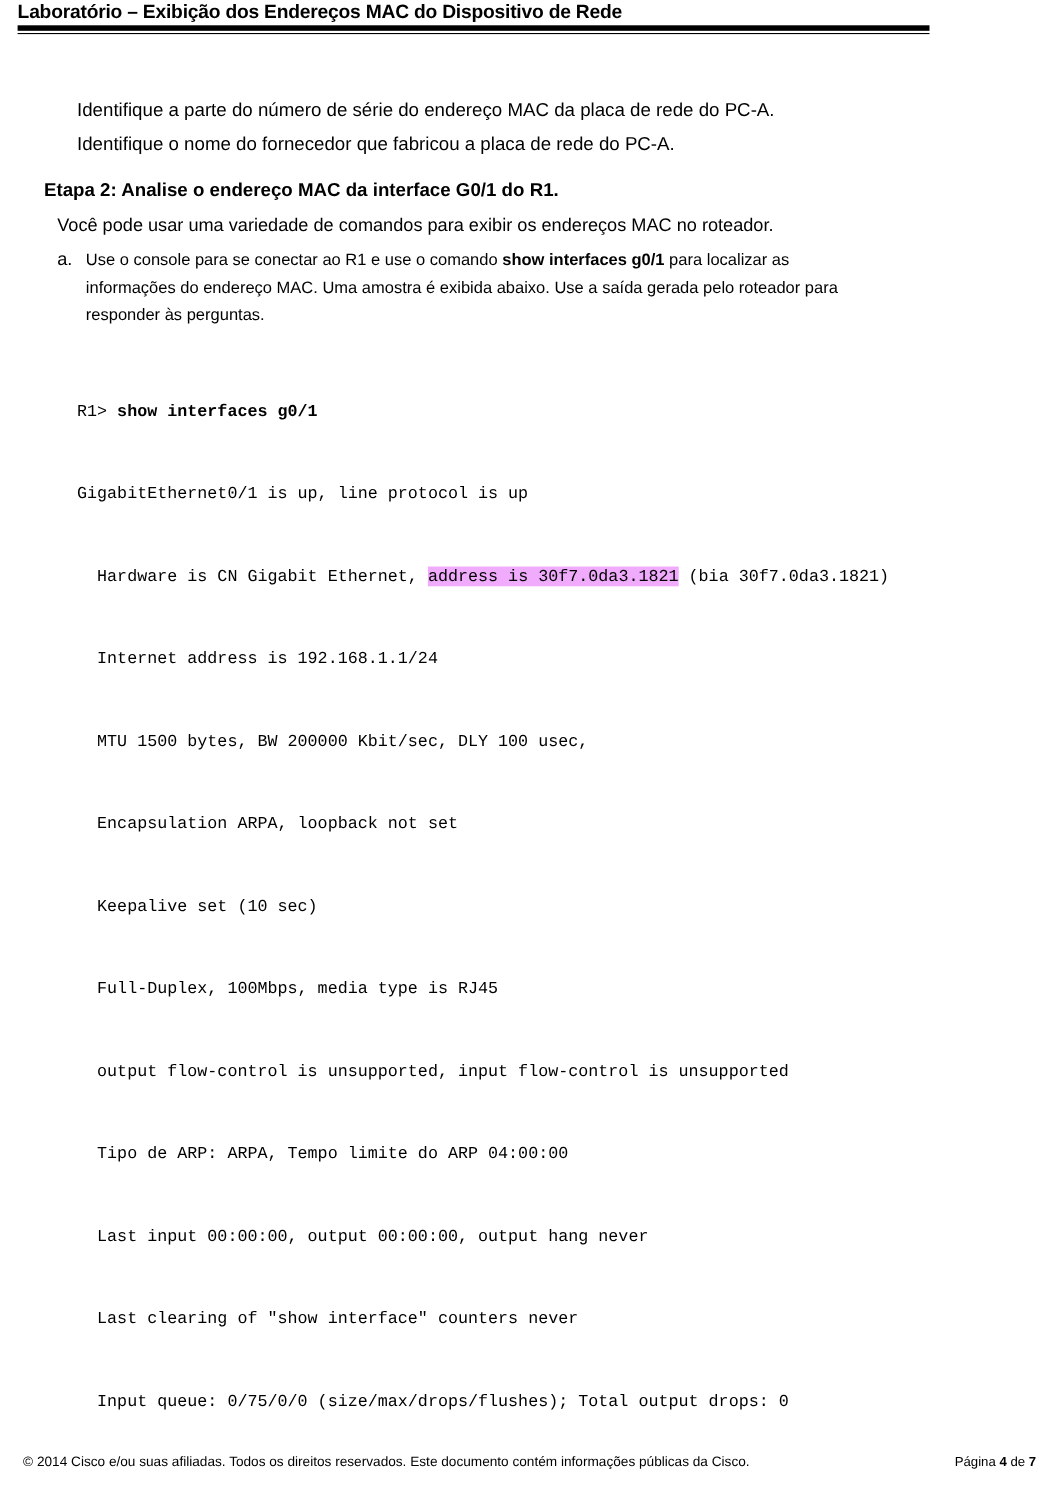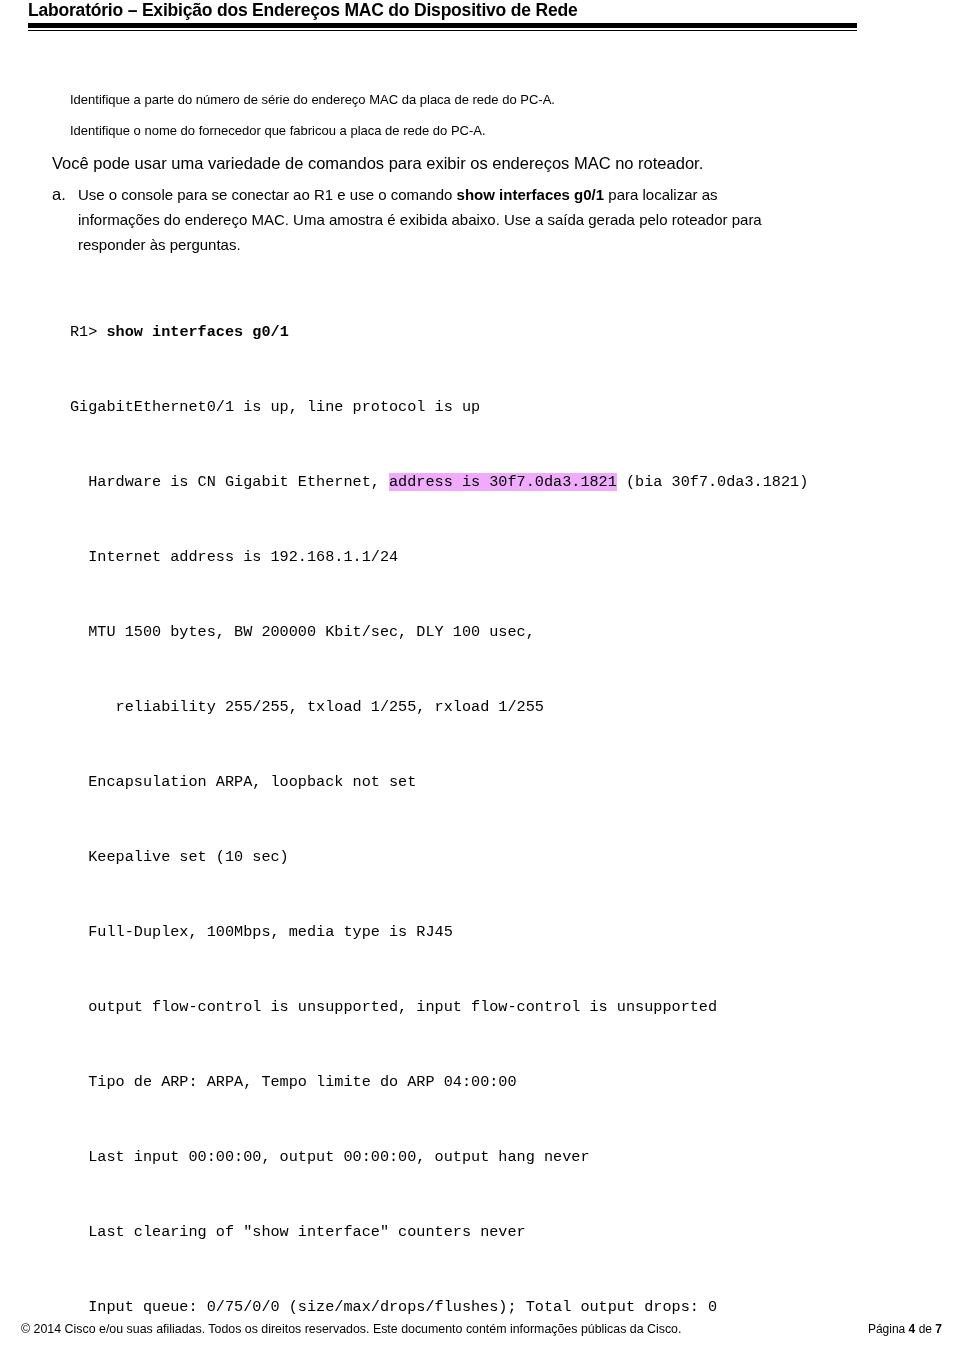--- a/index.html
+++ b/index.html
@@ -19,21 +19,21 @@
   .page {
     position: relative;
     width: 960px;
     height: 1351px;
     box-sizing: border-box;
   }
 
   
   .header {
     position: absolute;
-    left: 12px;
+    left: 0;
     top: 0;
     width: 859px;
     padding: 0 14px 0 16px;
     box-sizing: border-box;
   }
   .header-title {
     font-family: "Liberation Sans", sans-serif;
     font-weight: bold;
     font-size: 17.5px;
     line-height: 20px;
@@ -57,21 +57,21 @@
     position: absolute;
     left: 0;
     top: 84px;
     width: 960px;
     padding: 0 30px 0 70px;
     box-sizing: border-box;
   }
 
   .prose {
     font-family: "Liberation Sans", sans-serif;
-    font-size: 13px;
+    font-size: 17px;
     line-height: 31px;
     color: #000;
   }
 
   .sub-item {
     margin-bottom: 0;
   }
 
   .step-heading {
     font-family: "Liberation Sans", sans-serif;
@@ -167,35 +167,35 @@
     <div class="header-title">Laboratório – Exibição dos Endereços MAC do Dispositivo de Rede</div>
     <div class="header-rule-thick"></div>
     <div class="header-rule-thin"></div>
   </div>
 
   <div class="content">
 
     <div class="prose sub-item">Identifique a parte do número de série do endereço MAC da placa de rede do PC-A.</div>
     <div class="prose sub-item">Identifique o nome do fornecedor que fabricou a placa de rede do PC-A.</div>
 
+    <div class="step-heading">Etapa 2: Analise o endereço MAC da interface G0/1 do R1.</div>
 
     <div class="prose intro-line">Você pode usar uma variedade de comandos para exibir os endereços MAC no roteador.</div>
 
     <div class="lettered">
       <div class="marker">a.</div>
       <div class="body"><span>Use o console para se conectar ao R1 e use o comando </span><b>show interfaces g0/1</b><span> para localizar as informações do endereço MAC. Uma amostra é exibida abaixo. Use a saída gerada pelo roteador para responder às perguntas.</span></div>
     </div>
 
     <div class="terminal">
       <div class="line"><span>R1&gt; </span><span class="cmd-bold">show interfaces g0/1</span></div>
       <div class="line">GigabitEthernet0/1 is up, line protocol is up</div>
       <div class="line"><span>  Hardware is CN Gigabit Ethernet, </span><span class="hl">address is 30f7.0da3.1821</span><span> (bia 30f7.0da3.1821)</span></div>
       <div class="line">  Internet address is 192.168.1.1/24</div>
       <div class="line">  MTU 1500 bytes, BW 200000 Kbit/sec, DLY 100 usec,</div>
-      <div class="line">     reliability 255/255, txload 1/255, rxload 1/255</div>
       <div class="line">  Encapsulation ARPA, loopback not set</div>
       <div class="line">  Keepalive set (10 sec)</div>
       <div class="line">  Full-Duplex, 100Mbps, media type is RJ45</div>
       <div class="line">  output flow-control is unsupported, input flow-control is unsupported</div>
       <div class="line">  Tipo de ARP: ARPA, Tempo limite do ARP 04:00:00</div>
       <div class="line">  Last input 00:00:00, output 00:00:00, output hang never</div>
       <div class="line">  Last clearing of "show interface" counters never</div>
       <div class="line">  Input queue: 0/75/0/0 (size/max/drops/flushes); Total output drops: 0</div>
       
       

